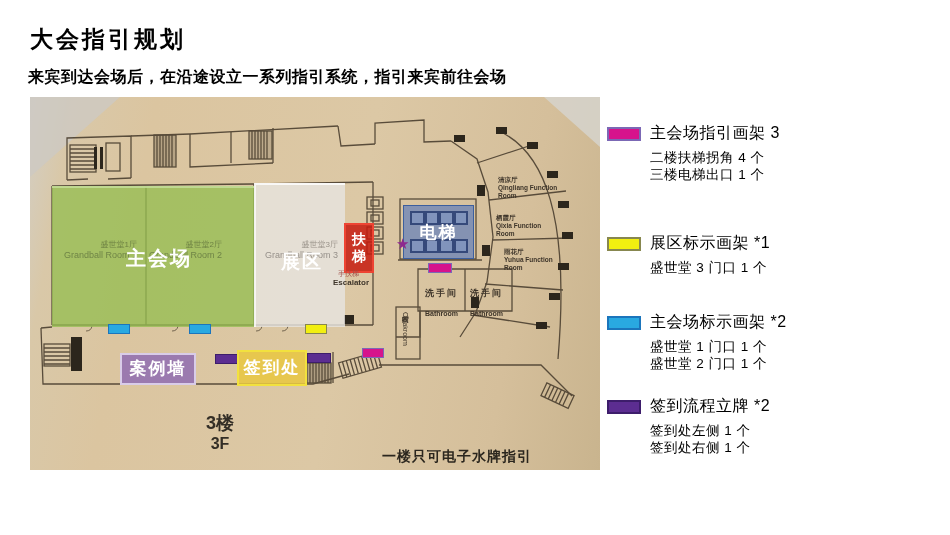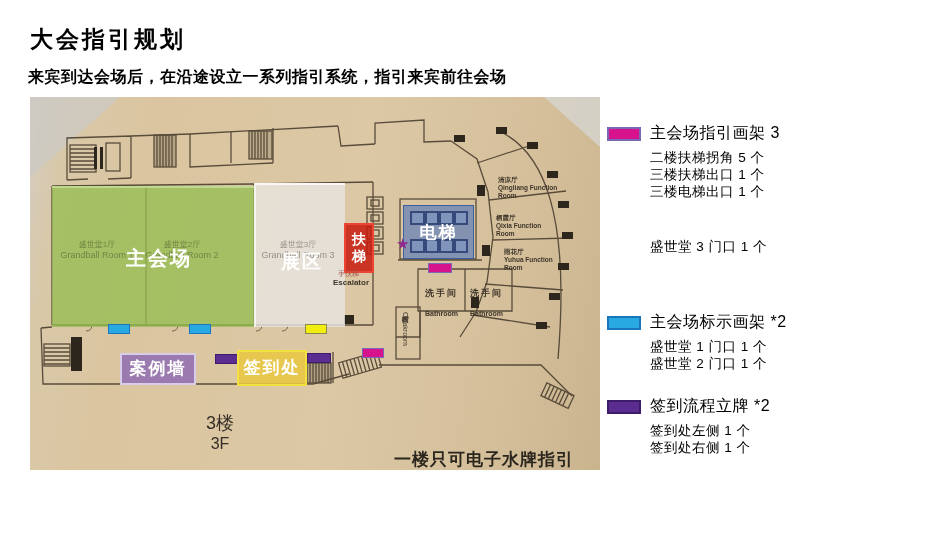--- a/index.html
+++ b/index.html
@@ -19,21 +19,21 @@
   .photo .corner-tr{right:0;top:0;width:80px;height:50px;
          background:#d6d3cd;clip-path:polygon(30% 0,100% 0,100% 100%);opacity:.85;}
   svg.plan{position:absolute;left:0;top:0;}
 
   
   .ov-green{left:22px;top:89px;width:202px;height:139px;
             background:rgba(150,190,82,.78);border-top:2px solid rgba(195,220,150,.9);}
   .ov-gray{left:224px;top:86px;width:89px;height:142px;
            background:rgba(230,228,223,.82);border-top:2px solid rgba(255,255,255,.85);
            border-left:2px solid rgba(255,255,255,.7);}
-  .roomlab{position:absolute;text-align:center;line-height:1.25;}
+  .roomlab{position:absolute;text-align:right;line-height:1.25;}
   .roomlab .cn{font-size:8px;display:block;}
   .roomlab .en{font-size:9px;display:block;white-space:nowrap;}
   .on-green .cn{color:#6e8243;} .on-green .en{color:#6f8446;}
   .on-gray .cn{color:#989289;} .on-gray .en{color:#96908a;}
   .biglab{position:absolute;color:#fff;font-weight:bold;white-space:nowrap;}
 
   
   .esc-box{left:314px;top:126px;width:26px;height:46px;background:rgba(198,26,14,.85);
            border:2px solid #ee4433;display:flex;flex-direction:column;align-items:center;
            justify-content:center;}
@@ -56,24 +56,24 @@
   .case-box{border:2px solid #d9cce8;}
 
   
   .marker{position:absolute;border-style:solid;border-width:1.5px;}
 
   .star{left:366px;top:138px;font-size:15px;color:#8e2a8e;}
 
   
   .tinytext{position:absolute;color:#3e352a;text-align:left;line-height:1.25;}
   .floor-label{left:150px;top:316px;width:80px;text-align:center;color:#332e26;
-               font-weight:normal;font-size:18px;line-height:20px;}
+               font-weight:bold;font-size:18px;line-height:20px;}
   .floor-label .en{font-size:16px;}
-  .note{left:352px;top:351px;width:192px;text-align:right;color:#2b261e;
-        font-size:17px;font-weight:600;letter-spacing:1px;}
+  .note{left:352px;top:351px;width:192px;text-align:left;color:#2b261e;
+        font-size:14px;font-weight:600;letter-spacing:1px;}
   .vtext{writing-mode:vertical-rl;text-orientation:mixed;}
 
   
   .legend{left:607px;top:105px;width:335px;height:400px;}
   .lg-group{position:absolute;left:0;width:330px;}
   .lg-head{display:flex;align-items:center;}
   .lg-swatch{width:30px;height:10px;border-width:2px;border-style:solid;margin-right:9px;flex:0 0 auto;}
   .lg-label{font-size:16px;letter-spacing:0.5px;}
   .lg-details{margin-top:5px;padding-left:43px;font-size:13.5px;line-height:17px;letter-spacing:0.5px;}
 </style>
@@ -286,27 +286,30 @@
   </div>
 
   <div class="abs legend">
 
     <div class="lg-group" style="top:18px;">
       <div class="lg-head">
         <div class="lg-swatch" style="background-color: rgb(214, 19, 140); border-color: rgb(123, 104, 181);"></div>
         <div class="lg-label">主会场指引画架 3</div>
       </div>
       <div class="lg-details">
-        <div>二楼扶梯拐角 5 个</div>
-        <div>三楼扶梯出口 1 个</div>
+        <div>二楼扶梯拐角 4 个</div>
         <div>三楼电梯出口 1 个</div>
       </div>
     </div>
 
     <div class="lg-group" style="top:128px;">
+      <div class="lg-head">
+        <div class="lg-swatch" style="background-color: rgb(242, 239, 16); border-color: rgb(135, 135, 79);"></div>
+        <div class="lg-label">展区标示画架 *1</div>
+      </div>
       <div class="lg-details">
         <div>盛世堂 3 门口 1 个</div>
       </div>
     </div>
 
     <div class="lg-group" style="top:207px;">
       <div class="lg-head">
         <div class="lg-swatch" style="background-color: rgb(41, 169, 225); border-color: rgb(27, 117, 188);"></div>
         <div class="lg-label">主会场标示画架 *2</div>
       </div>

